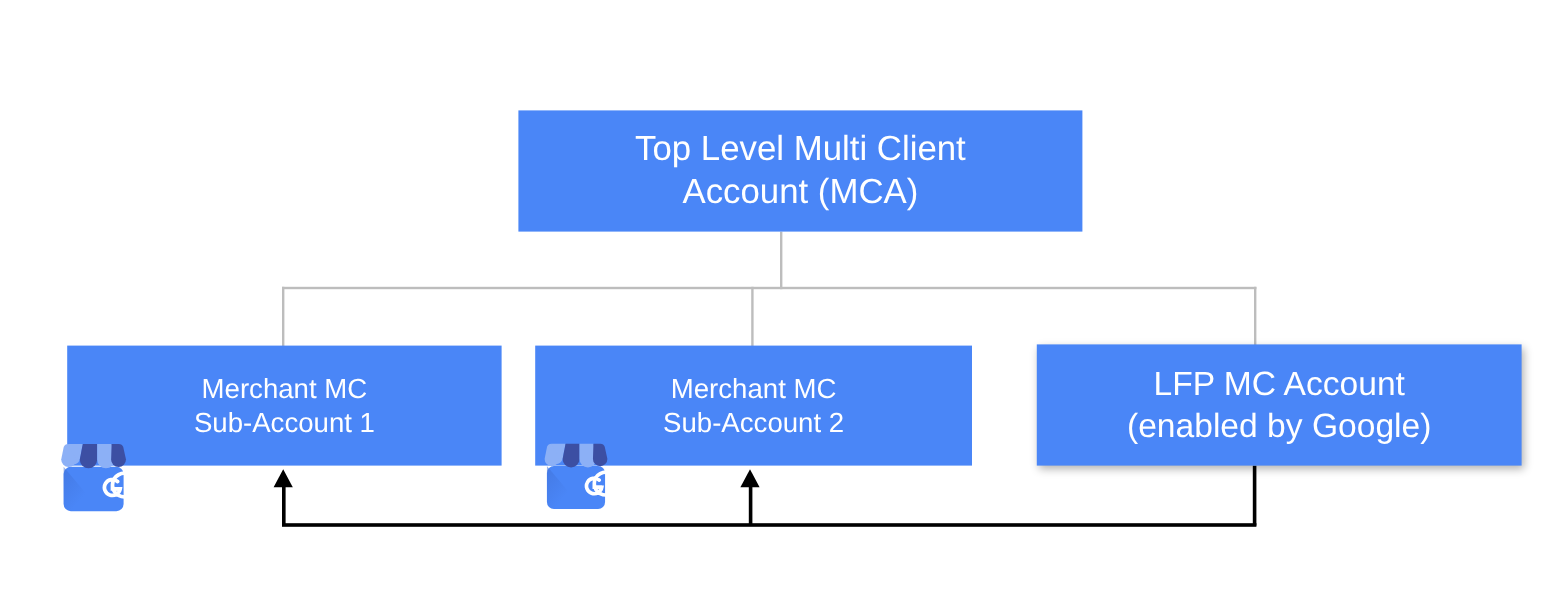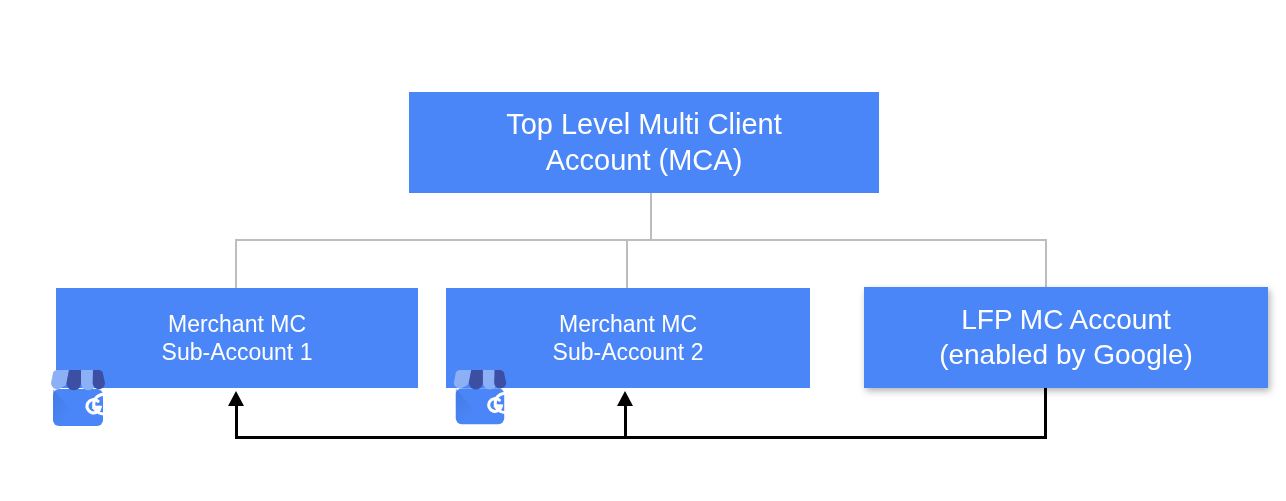--- a/index.html
+++ b/index.html
@@ -31,21 +31,21 @@
     line-height: 1.22;
     box-sizing: border-box;
     z-index: 4;
   }
   .node .label {
     display: block;
     white-space: pre-line;
   }
 
   #node-root {
-    left: 409px;
+    left: 432px;
     top: 92px;
     width: 470px;
     height: 101px;
     font-size: 29px;
   }
   #node-sub1 {
     left: 56px;
     top: 288px;
     width: 362px;
     height: 100px;

